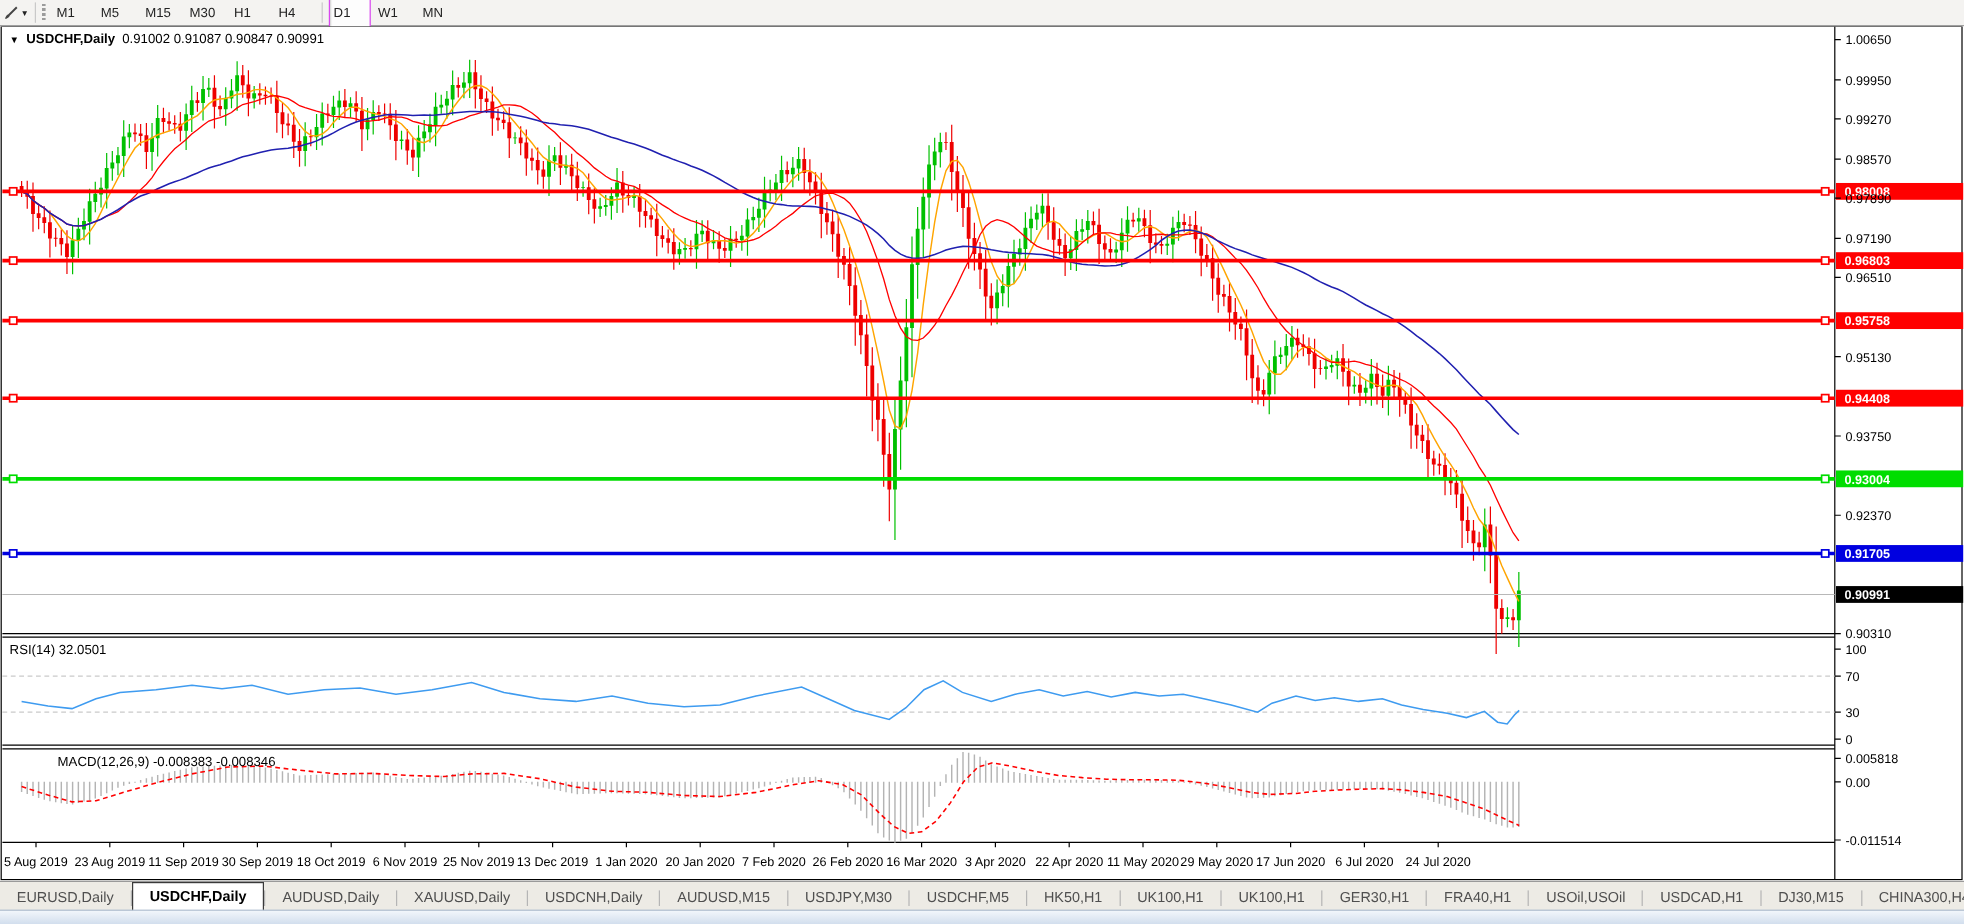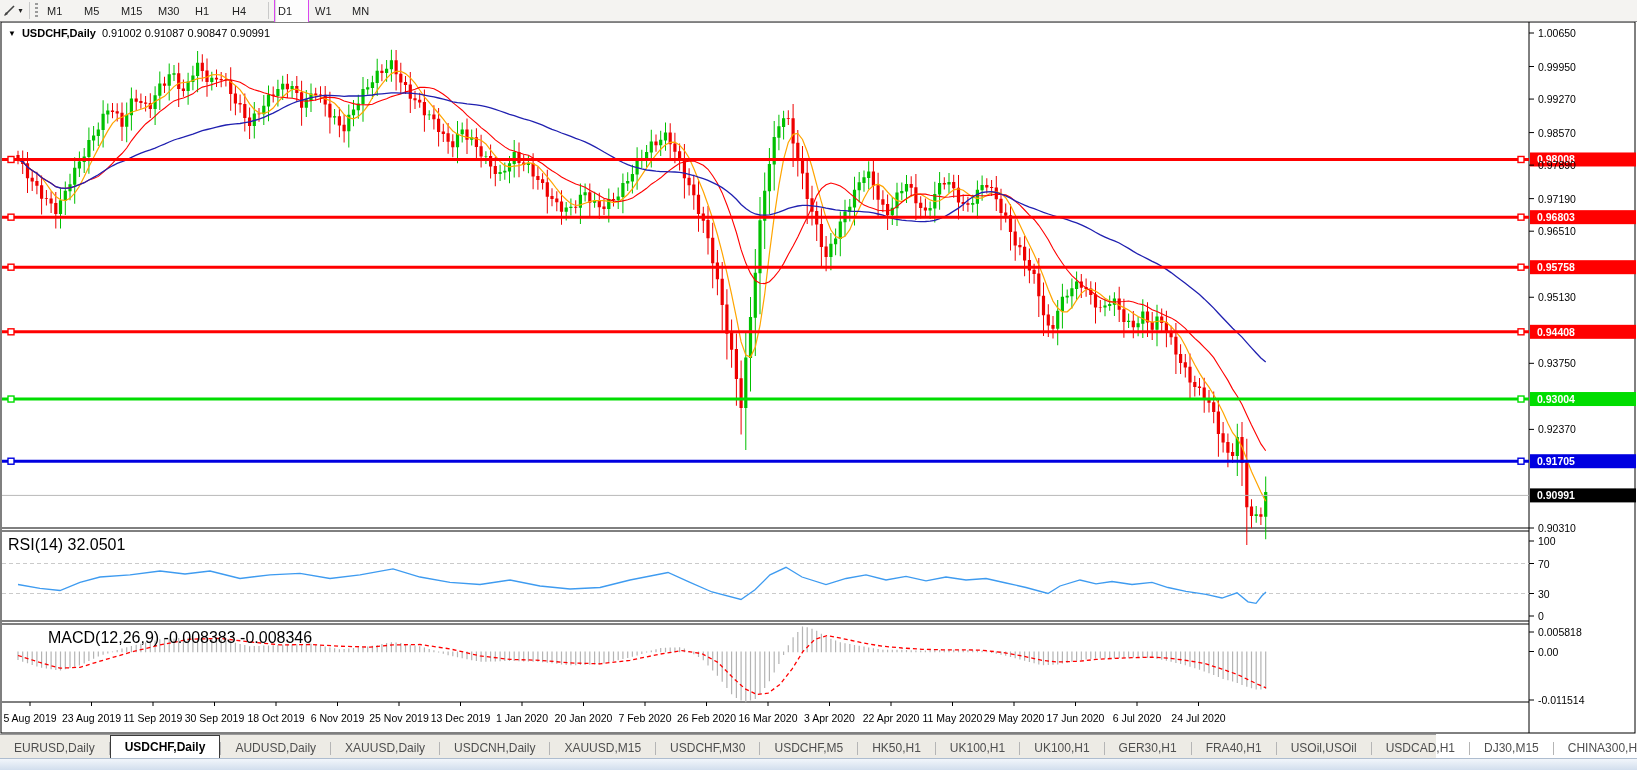--- a/index.html
+++ b/index.html
@@ -14,23 +14,23 @@
   .tb-grip{width:3px;height:15px;margin:0 5px 0 2px;
            background-image:repeating-linear-gradient(#9b9b9b 0 2px,transparent 2px 4px);}
   .tf-btn{min-width:27px;height:18px;line-height:18px;font-size:11px;color:#222;
           padding:14px 3px;border:1px solid transparent;border-radius:2px;cursor:default;}
   .tf-btn.active{background:#fdfdfd;border:1px solid #d946ef;box-shadow:inset 1px 1px 1px #d7d7d7;}
   
   #chartwin{position:absolute;left:0;top:22px;width:1637px;height:712px;background:#fff;}
   #chart-title{position:absolute;left:8px;top:5px;font-size:11px;font-weight:bold;color:#000;
                display:flex;align-items:center;gap:6px;}
   #chart-title .tri{font-size:8px;}
-  .pane-label{position:absolute;font-size:16px;color:#000;}
-  
-  #tabbar{position:absolute;left:0;top:734px;width:1436px;height:24px;background:#edebe5;
+  .pane-label{position:absolute;font-size:11px;color:#000;}
+  
+  #tabbar{position:absolute;left:0;top:734px;width:1637px;height:24px;background:#edebe5;
           border-top:1px solid #9a9a9a;display:flex;align-items:flex-end;}
   #tabbar .pad{width:26px;}
   .tab{height:21px;line-height:21px;padding:0 14px;font-size:12px;color:#4f4f4f;white-space:nowrap;cursor:default;}
   .tab.active{background:#fff;border:1px solid #3a3a3a;border-bottom:1px solid #fff;
               font-weight:bold;color:#000;height:22px;line-height:22px;}
   .tab-sep{width:1px;height:13px;background:#b5b5b5;margin:0 0 4px 0;align-self:flex-end;}
   
   #statusbar{position:absolute;left:0;top:758px;width:1637px;height:12px;
              background:linear-gradient(#f2f6fb,#cfdcec);border-top:1px solid #aebdd0;}
 </style>
@@ -208,23 +208,23 @@
         <div class="tab">EURUSD,Daily</div>
         <div class="tab-sep"></div>
         <div class="tab active">USDCHF,Daily</div>
         <div class="tab-sep"></div>
         <div class="tab">AUDUSD,Daily</div>
         <div class="tab-sep"></div>
         <div class="tab">XAUUSD,Daily</div>
         <div class="tab-sep"></div>
         <div class="tab">USDCNH,Daily</div>
         <div class="tab-sep"></div>
-        <div class="tab">XAUUSD,M15</div>
-        <div class="tab-sep"></div>
-        <div class="tab">USDCHF,M30</div>
+        <div class="tab">AUDUSD,M15</div>
+        <div class="tab-sep"></div>
+        <div class="tab">USDJPY,M30</div>
         <div class="tab-sep"></div>
         <div class="tab">USDCHF,M5</div>
         <div class="tab-sep"></div>
         <div class="tab">HK50,H1</div>
         <div class="tab-sep"></div>
         <div class="tab">UK100,H1</div>
         <div class="tab-sep"></div>
         <div class="tab">UK100,H1</div>
         <div class="tab-sep"></div>
         <div class="tab">GER30,H1</div>

